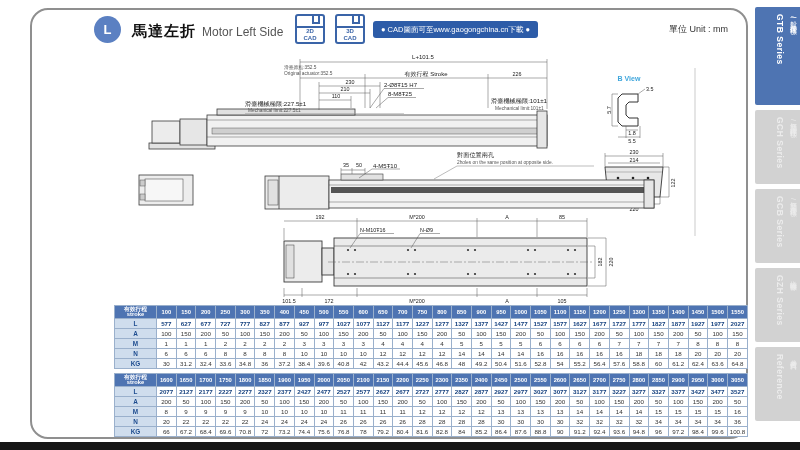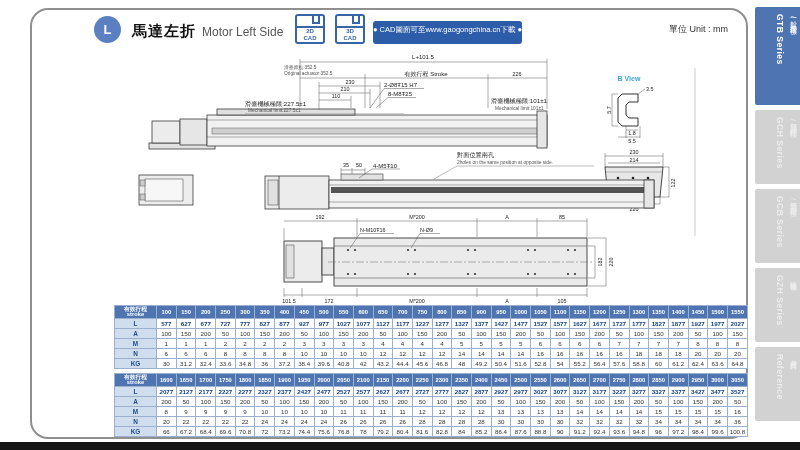--- a/index.html
+++ b/index.html
@@ -33,22 +33,22 @@
   .title .t-zh { font-size:15px; font-weight:bold; color:#111; letter-spacing:1px; }
   .title .t-en { font-size:12px; color:#555; margin-left:6px; }
   .cad-btn { position:absolute; top:4px; width:30px; height:30px; background:#fff;
     border:2.5px solid #3a64a8; border-radius:3px; cursor:pointer; }
   .cad-btn .shutter { position:absolute; top:0; right:3px; width:8px; height:8px;
     border:2px solid #3a64a8; border-top:none; background:#fff; }
   .cad-btn .divider { position:absolute; top:10px; left:0; right:0; border-top:2px solid #3a64a8; }
   .cad-btn .cad-label { position:absolute; bottom:1px; left:0; right:0; text-align:center;
     font-size:6px; line-height:6.5px; font-weight:bold; color:#3a64a8; }
   .cad1 { left:263px; } .cad2 { left:303px; }
-  .banner { position:absolute; left:341px; top:11px; height:23px; line-height:17px;
-    background:#2d5ca8; color:#fff; font-size:7.5px; padding:0 0; border-radius:3px;
+  .banner { position:absolute; left:341px; top:11px; height:17px; line-height:17px;
+    background:#2d5ca8; color:#fff; font-size:7.5px; padding:0 8px; border-radius:3px;
     white-space:nowrap; cursor:pointer; }
   .unit { position:absolute; right:18px; top:13px; font-size:9px; color:#333; }
 
   
   .drawing { position:absolute; left:0; top:34px; }
   svg text { fill:#222; }
   .dim { font-size:5.4px; }
   .dim-s { font-size:4.8px; fill:#555; }
   .lbl { font-size:6px; }
   .lbl-zh { font-size:6.2px; }

